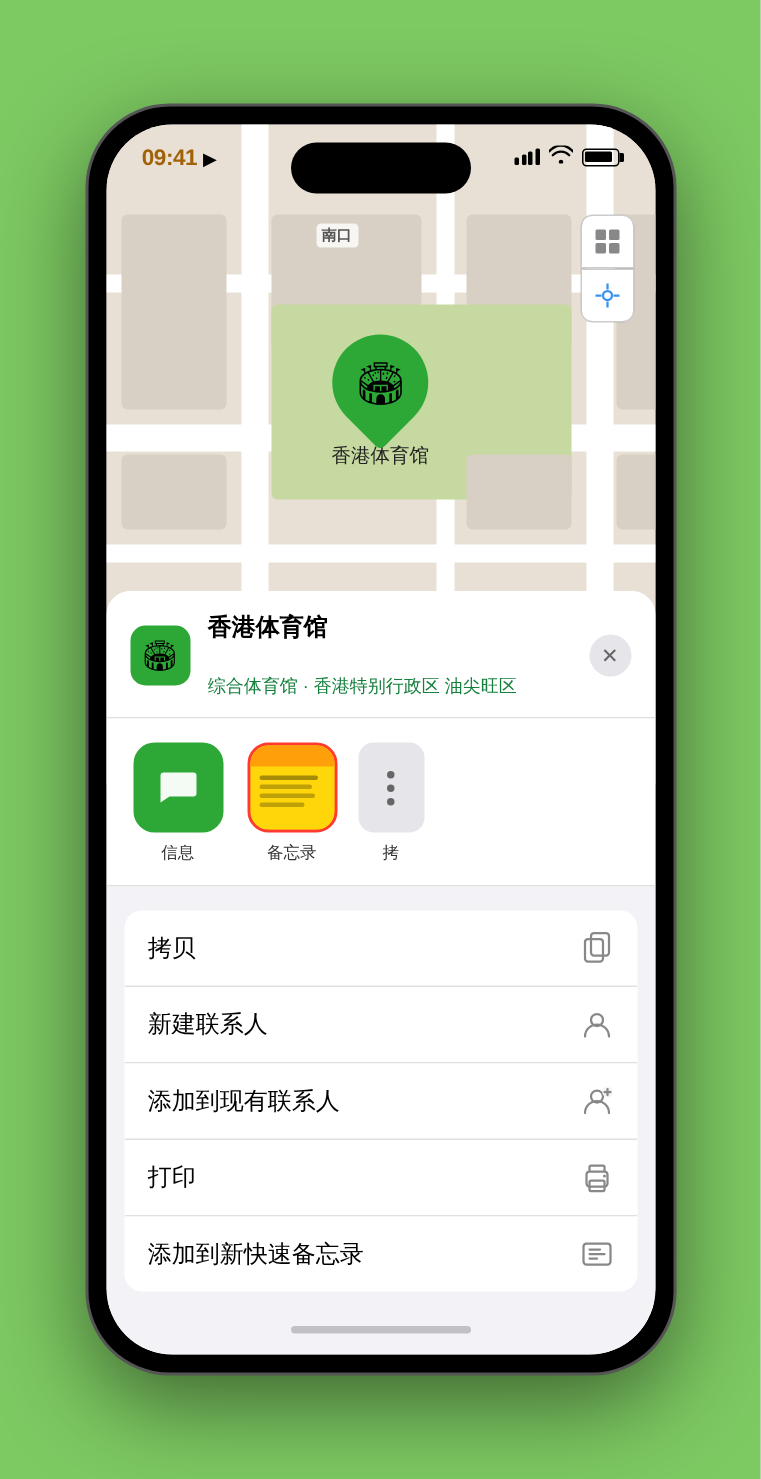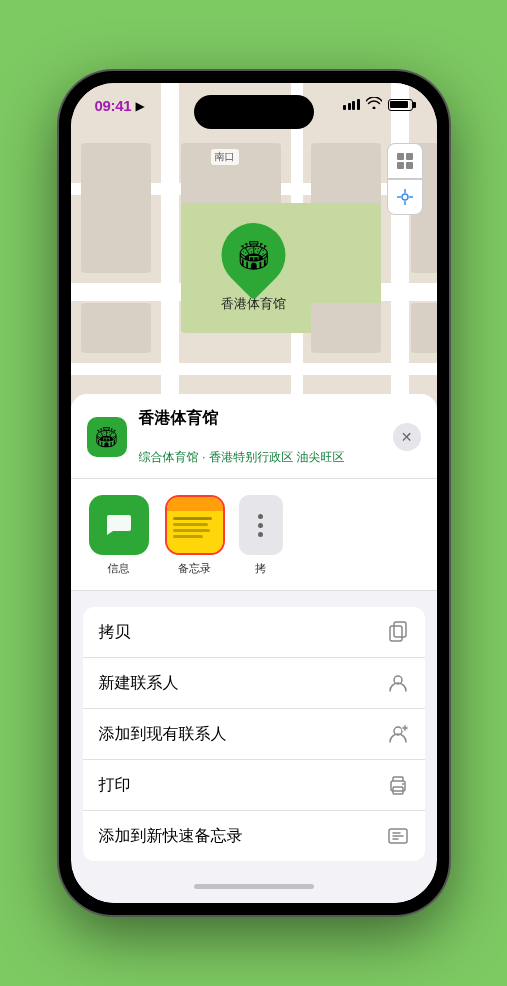--- a/index.html
+++ b/index.html
@@ -42,21 +42,21 @@
       display: flex;
       align-items: flex-start;
       padding: 14px 24px 0;
       justify-content: space-between;
       z-index: 10;
     }
 
     .status-time {
       font-size: 15px;
       font-weight: 600;
-      color: #a21caf;
+      color: #a16207;
       letter-spacing: -0.3px;
     }
 
     .status-icons {
       display: flex;
       align-items: center;
       gap: 6px;
     }
 
     .signal-bars {
@@ -401,21 +401,21 @@
 
       <div class="map-block" style="left:110px;top:60px;width:100px;height:90px;"></div>
       <div class="map-block" style="left:240px;top:60px;width:70px;height:90px;"></div>
       <div class="map-green-block" style="left:110px;top:120px;width:200px;height:130px;"></div>
       <div class="map-block" style="left:340px;top:60px;width:60px;height:130px;"></div>
       <div class="map-block" style="left:10px;top:60px;width:70px;height:130px;"></div>
       <div class="map-block" style="left:10px;top:220px;width:70px;height:50px;"></div>
       <div class="map-block" style="left:240px;top:220px;width:70px;height:50px;"></div>
       <div class="map-block" style="left:340px;top:220px;width:60px;height:50px;"></div>
 
-      <div class="map-label" style="left:140px;top:66px;">
+      <div class="map-label" style="left:140px;top:66px;font-weight:bold;">
         <span>南口</span>
       </div>
     </div>
 
     <div class="map-controls">
       <div class="map-control-btn">
         <svg width="20" height="20" viewBox="0 0 20 20">
           <rect x="2" y="2" width="7" height="7" rx="1" fill="#888"></rect>
           <rect x="11" y="2" width="7" height="7" rx="1" fill="#888"></rect>
           <rect x="2" y="11" width="7" height="7" rx="1" fill="#888"></rect>

